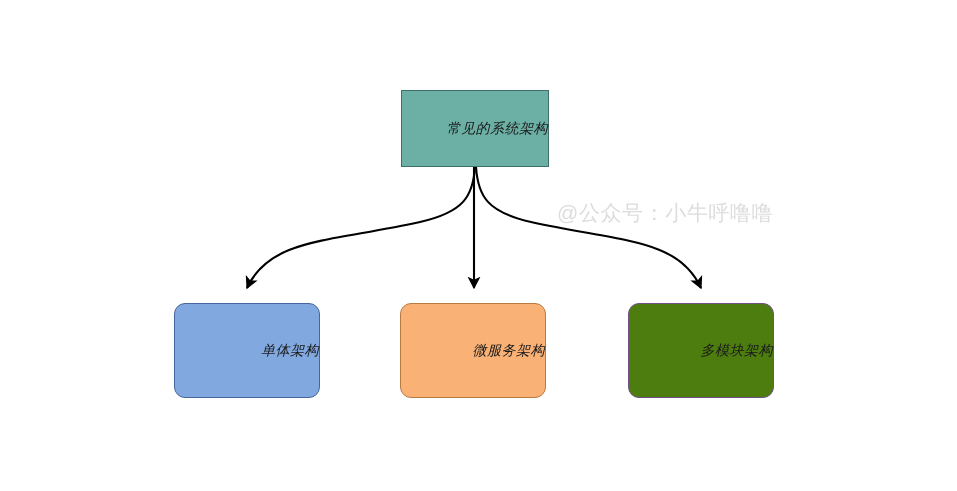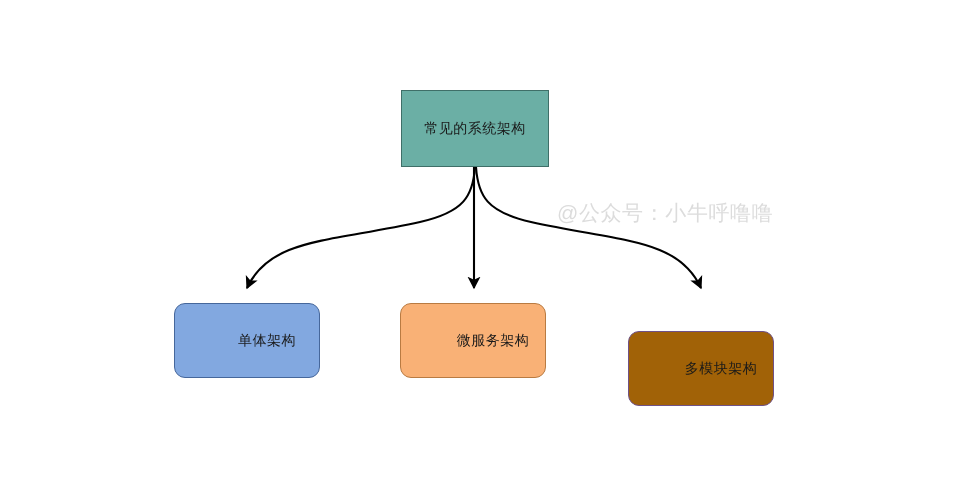--- a/index.html
+++ b/index.html
@@ -27,63 +27,63 @@
     top: 0;
     width: 957px;
     height: 491px;
     pointer-events: none;
   }
   .node {
     position: absolute;
     box-sizing: border-box;
     display: flex;
     align-items: center;
-    justify-content: center;
+    justify-content: flex-end;
     text-align: center;
+    font-style: italic;
   }
   .node-label {
     font-size: 14px;
     line-height: 1.2;
     color: #1a1a1a;
     letter-spacing: 0.5px;
     white-space: nowrap;
   }
   .node-root {
     left: 401px;
     top: 90px;
     width: 148px;
     height: 77px;
     background: #6BAFA5;
     border: 1.6px solid #3f6f68;
     border-radius: 0px;
   }
   .node-child {
     width: 146px;
-    height: 75px;
+    height: 95px;
     top: 303px;
     border-radius: 11px;
     border-width: 1.6px;
     border-style: solid;
     padding-left: 40px;
   }
   .node-mono {
     left: 174px;
     background: #82A8E0;
     border-color: #46679b;
   }
   .node-micro {
     left: 400px;
     background: #F9B176;
     border-color: #b97b42;
   }
   .node-multi {
     left: 628px;
-    background: #a16207;
+    background: #4d7c0f;
     border-color: #6f5187;
-    margin-top: 28px;
   }
   .watermark {
     position: absolute;
     left: 557px;
     top: 199px;
     font-size: 21px;
     color: #dcdcdc;
     white-space: nowrap;
     letter-spacing: 0.6px;
   }

